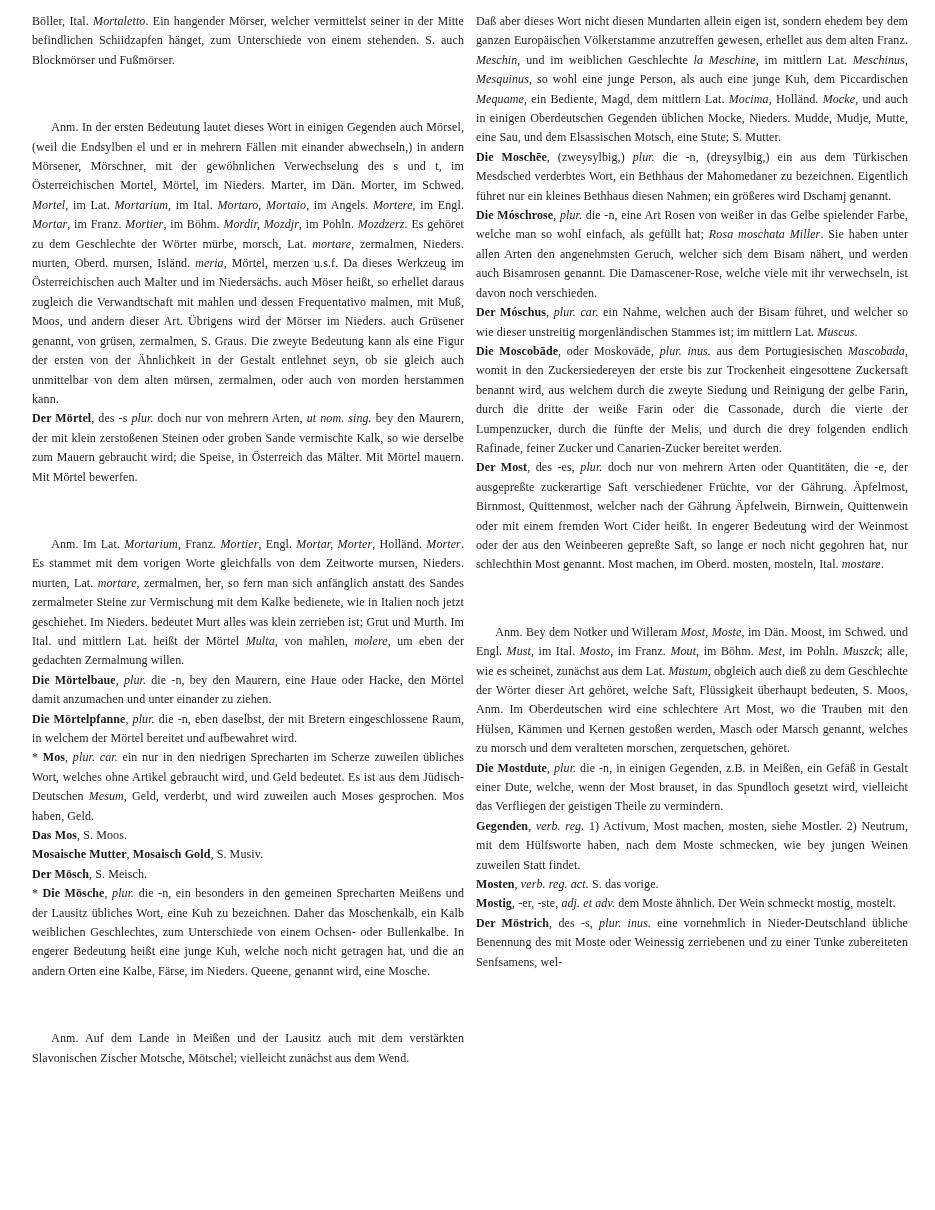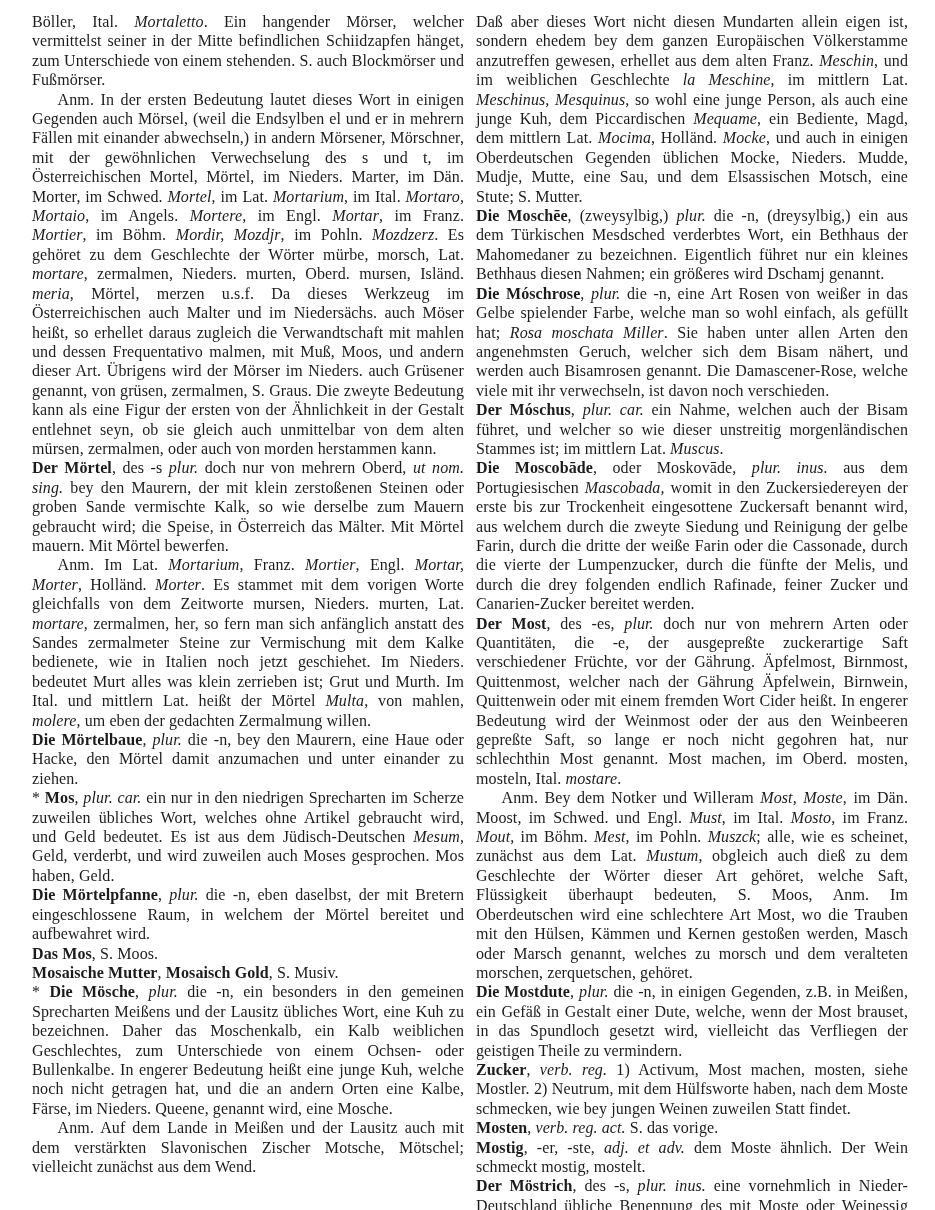--- a/index.html
+++ b/index.html
@@ -23,65 +23,67 @@
     display: flex;
     gap: 12px;
   }
   .col {
     width: 432px;
     flex: 0 0 432px;
   }
   .col p {
     margin: 0;
     padding: 0;
-    font-size: 16px;
+    font-size: 12px;
     line-height: 19.4px;
     text-align: justify;
     letter-spacing: 0.1px;
   }
   .col p.indent {
     text-indent: 1.6em;
+    margin-top: 48px;
   }
   .b { font-weight: bold; }
   .i { font-style: italic; }
   .page-number {
     position: absolute;
     left: 33px;
     top: 1244px;
     font-size: 16px;
     letter-spacing: 2px;
     color: #1c1c1c;
   }
 </style>
 </head>
 <body>
 
 <div class="page">
   <div class="col">
       <p><span>Böller, Ital. </span><span class="i">Mortaletto</span><span>. Ein hangender Mörser, welcher vermittelst seiner in der Mitte befindlichen Schiidzapfen hänget, zum Unterschiede von einem stehenden. S. auch Blockmörser und Fußmörser.</span></p>
       <p class="indent"><span>Anm. In der ersten Bedeutung lautet dieses Wort in einigen Gegenden auch Mörsel, (weil die Endsylben el und er in mehrern Fällen mit einander abwechseln,) in andern Mörsener, Mörschner, mit der gewöhnlichen Verwechselung des s und t, im Österreichischen Mortel, Mörtel, im Nieders. Marter, im Dän. Morter, im Schwed. </span><span class="i">Mortel</span><span>, im Lat. </span><span class="i">Mortarium</span><span>, im Ital. </span><span class="i">Mortaro, Mortaio</span><span>, im Angels. </span><span class="i">Mortere</span><span>, im Engl. </span><span class="i">Mortar</span><span>, im Franz. </span><span class="i">Mortier</span><span>, im Böhm. </span><span class="i">Mordir, Mozdjr</span><span>, im Pohln. </span><span class="i">Mozdzerz</span><span>. Es gehöret zu dem Geschlechte der Wörter mürbe, morsch, Lat. </span><span class="i">mortare</span><span>, zermalmen, Nieders. murten, Oberd. mursen, Isländ. </span><span class="i">meria</span><span>, Mörtel, merzen u.s.f. Da dieses Werkzeug im Österreichischen auch Malter und im Niedersächs. auch Möser heißt, so erhellet daraus zugleich die Verwandtschaft mit mahlen und dessen Frequentativo malmen, mit Muß, Moos, und andern dieser Art. Übrigens wird der Mörser im Nieders. auch Grüsener genannt, von grüsen, zermalmen, S. Graus. Die zweyte Bedeutung kann als eine Figur der ersten von der Ähnlichkeit in der Gestalt entlehnet seyn, ob sie gleich auch unmittelbar von dem alten mürsen, zermalmen, oder auch von morden herstammen kann.</span></p>
-      <p><span class="b">Der Mörtel</span><span>, des -s </span><span class="i">plur.</span><span> doch nur von mehrern Oberd, </span><span class="i">ut nom. sing.</span><span> bey den Maurern, der mit klein zerstoßenen Steinen oder groben Sande vermischte Kalk, so wie derselbe zum Mauern gebraucht wird; die Speise, in Österreich das Mälter. Mit Mörtel mauern. Mit Mörtel bewerfen.</span></p>
+      <p><span class="b">Der Mörtel</span><span>, des -s </span><span class="i">plur.</span><span> doch nur von mehrern Arten, </span><span class="i">ut nom. sing.</span><span> bey den Maurern, der mit klein zerstoßenen Steinen oder groben Sande vermischte Kalk, so wie derselbe zum Mauern gebraucht wird; die Speise, in Österreich das Mälter. Mit Mörtel mauern. Mit Mörtel bewerfen.</span></p>
       <p class="indent"><span>Anm. Im Lat. </span><span class="i">Mortarium</span><span>, Franz. </span><span class="i">Mortier</span><span>, Engl. </span><span class="i">Mortar, Morter</span><span>, Holländ. </span><span class="i">Morter</span><span>. Es stammet mit dem vorigen Worte gleichfalls von dem Zeitworte mursen, Nieders. murten, Lat. </span><span class="i">mortare</span><span>, zermalmen, her, so fern man sich anfänglich anstatt des Sandes zermalmeter Steine zur Vermischung mit dem Kalke bedienete, wie in Italien noch jetzt geschiehet. Im Nieders. bedeutet Murt alles was klein zerrieben ist; Grut und Murth. Im Ital. und mittlern Lat. heißt der Mörtel </span><span class="i">Multa</span><span>, von mahlen, </span><span class="i">molere</span><span>, um eben der gedachten Zermalmung willen.</span></p>
       <p><span class="b">Die Mörtelbaue</span><span>, </span><span class="i">plur.</span><span> die -n, bey den Maurern, eine Haue oder Hacke, den Mörtel damit anzumachen und unter einander zu ziehen.</span></p>
+      <p><span class="b">Die Mörtelpfanne</span><span>, </span><span class="i">plur.</span><span> die -n, eben daselbst, der mit Bretern eingeschlossene Raum, in welchem der Mörtel bereitet und aufbewahret wird.</span></p>
       <p><span>* </span><span class="b">Mos</span><span>, </span><span class="i">plur. car.</span><span> ein nur in den niedrigen Sprecharten im Scherze zuweilen übliches Wort, welches ohne Artikel gebraucht wird, und Geld bedeutet. Es ist aus dem Jüdisch-Deutschen </span><span class="i">Mesum</span><span>, Geld, verderbt, und wird zuweilen auch Moses gesprochen. Mos haben, Geld.</span></p>
-      <p><span class="b">Die Mörtelpfanne</span><span>, </span><span class="i">plur.</span><span> die -n, eben daselbst, der mit Bretern eingeschlossene Raum, in welchem der Mörtel bereitet und aufbewahret wird.</span></p>
       <p><span class="b">Das Mos</span><span>, S. Moos.</span></p>
       <p><span class="b">Mosaische Mutter</span><span>, </span><span class="b">Mosaisch Gold</span><span>, S. Musiv.</span></p>
+      <p><span class="b">Der Mösch</span><span>, S. Meisch.</span></p>
       <p><span>* </span><span class="b">Die Mösche</span><span>, </span><span class="i">plur.</span><span> die -n, ein besonders in den gemeinen Sprecharten Meißens und der Lausitz übliches Wort, eine Kuh zu bezeichnen. Daher das Moschenkalb, ein Kalb weiblichen Geschlechtes, zum Unterschiede von einem Ochsen- oder Bullenkalbe. In engerer Bedeutung heißt eine junge Kuh, welche noch nicht getragen hat, und die an andern Orten eine Kalbe, Färse, im Nieders. Queene, genannt wird, eine Mosche.</span></p>
       <p class="indent"><span>Anm. Auf dem Lande in Meißen und der Lausitz auch mit dem verstärkten Slavonischen Zischer Motsche, Mötschel; vielleicht zunächst aus dem Wend. </span></p>
     </div>
   <div class="col">
       <p><span>Daß aber dieses Wort nicht diesen Mundarten allein eigen ist, sondern ehedem bey dem ganzen Europäischen Völkerstamme anzutreffen gewesen, erhellet aus dem alten Franz. </span><span class="i">Meschin</span><span>, und im weiblichen Geschlechte </span><span class="i">la Meschine</span><span>, im mittlern Lat. </span><span class="i">Meschinus, Mesquinus</span><span>, so wohl eine junge Person, als auch eine junge Kuh, dem Piccardischen </span><span class="i">Mequame</span><span>, ein Bediente, Magd, dem mittlern Lat. </span><span class="i">Mocima</span><span>, Holländ. </span><span class="i">Mocke</span><span>, und auch in einigen Oberdeutschen Gegenden üblichen Mocke, Nieders. Mudde, Mudje, Mutte, eine Sau, und dem Elsassischen Motsch, eine Stute; S. Mutter.</span></p>
       <p><span class="b">Die Moschēe</span><span>, (zweysylbig,) </span><span class="i">plur.</span><span> die -n, (dreysylbig,) ein aus dem Türkischen Mesdsched verderbtes Wort, ein Bethhaus der Mahomedaner zu bezeichnen. Eigentlich führet nur ein kleines Bethhaus diesen Nahmen; ein größeres wird Dschamj genannt.</span></p>
       <p><span class="b">Die Móschrose</span><span>, </span><span class="i">plur.</span><span> die -n, eine Art Rosen von weißer in das Gelbe spielender Farbe, welche man so wohl einfach, als gefüllt hat; </span><span class="i">Rosa moschata Miller</span><span>. Sie haben unter allen Arten den angenehmsten Geruch, welcher sich dem Bisam nähert, und werden auch Bisamrosen genannt. Die Damascener-Rose, welche viele mit ihr verwechseln, ist davon noch verschieden.</span></p>
       <p><span class="b">Der Móschus</span><span>, </span><span class="i">plur. car.</span><span> ein Nahme, welchen auch der Bisam führet, und welcher so wie dieser unstreitig morgenländischen Stammes ist; im mittlern Lat. </span><span class="i">Muscus</span><span>.</span></p>
       <p><span class="b">Die Moscobāde</span><span>, oder Moskovāde, </span><span class="i">plur. inus.</span><span> aus dem Portugiesischen </span><span class="i">Mascobada</span><span>, womit in den Zuckersiedereyen der erste bis zur Trockenheit eingesottene Zuckersaft benannt wird, aus welchem durch die zweyte Siedung und Reinigung der gelbe Farin, durch die dritte der weiße Farin oder die Cassonade, durch die vierte der Lumpenzucker, durch die fünfte der Melis, und durch die drey folgenden endlich Rafinade, feiner Zucker und Canarien-Zucker bereitet werden.</span></p>
       <p><span class="b">Der Most</span><span>, des -es, </span><span class="i">plur.</span><span> doch nur von mehrern Arten oder Quantitäten, die -e, der ausgepreßte zuckerartige Saft verschiedener Früchte, vor der Gährung. Äpfelmost, Birnmost, Quittenmost, welcher nach der Gährung Äpfelwein, Birnwein, Quittenwein oder mit einem fremden Wort Cider heißt. In engerer Bedeutung wird der Weinmost oder der aus den Weinbeeren gepreßte Saft, so lange er noch nicht gegohren hat, nur schlechthin Most genannt. Most machen, im Oberd. mosten, mosteln, Ital. </span><span class="i">mostare</span><span>.</span></p>
       <p class="indent"><span>Anm. Bey dem Notker und Willeram </span><span class="i">Most, Moste</span><span>, im Dän. Moost, im Schwed. und Engl. </span><span class="i">Must</span><span>, im Ital. </span><span class="i">Mosto</span><span>, im Franz. </span><span class="i">Mout</span><span>, im Böhm. </span><span class="i">Mest</span><span>, im Pohln. </span><span class="i">Muszck</span><span>; alle, wie es scheinet, zunächst aus dem Lat. </span><span class="i">Mustum</span><span>, obgleich auch dieß zu dem Geschlechte der Wörter dieser Art gehöret, welche Saft, Flüssigkeit überhaupt bedeuten, S. Moos, Anm. Im Oberdeutschen wird eine schlechtere Art Most, wo die Trauben mit den Hülsen, Kämmen und Kernen gestoßen werden, Masch oder Marsch genannt, welches zu morsch und dem veralteten morschen, zerquetschen, gehöret.</span></p>
       <p><span class="b">Die Mostdute</span><span>, </span><span class="i">plur.</span><span> die -n, in einigen Gegenden, z.B. in Meißen, ein Gefäß in Gestalt einer Dute, welche, wenn der Most brauset, in das Spundloch gesetzt wird, vielleicht das Verfliegen der geistigen Theile zu vermindern.</span></p>
-      <p><span class="b">Zucker</span><span>, </span><span class="i">verb. reg.</span><span> 1) Activum, Most machen, mosten, siehe Mostler. 2) Neutrum, mit dem Hülfsworte haben, nach dem Moste schmecken, wie bey jungen Weinen zuweilen Statt findet.</span></p>
+      <p><span class="b">Gegenden</span><span>, </span><span class="i">verb. reg.</span><span> 1) Activum, Most machen, mosten, siehe Mostler. 2) Neutrum, mit dem Hülfsworte haben, nach dem Moste schmecken, wie bey jungen Weinen zuweilen Statt findet.</span></p>
       <p><span class="b">Mosten</span><span>, </span><span class="i">verb. reg. act.</span><span> S. das vorige.</span></p>
       <p><span class="b">Mostig</span><span>, -er, -ste, </span><span class="i">adj. et adv.</span><span> dem Moste ähnlich. Der Wein schmeckt mostig, mostelt.</span></p>
       <p><span class="b">Der Möstrich</span><span>, des -s, </span><span class="i">plur. inus.</span><span> eine vornehmlich in Nieder-Deutschland übliche Benennung des mit Moste oder Weinessig zerriebenen und zu einer Tunke zubereiteten Senfsamens, wel-</span></p>
     </div>
 </div>
 
 <div class="page-number">346</div>
 
 </body></html>

